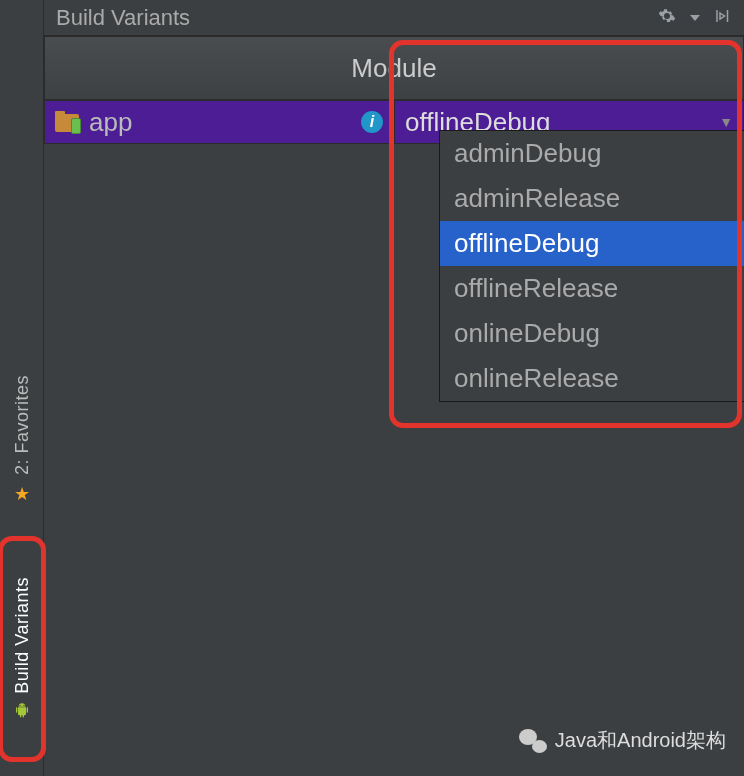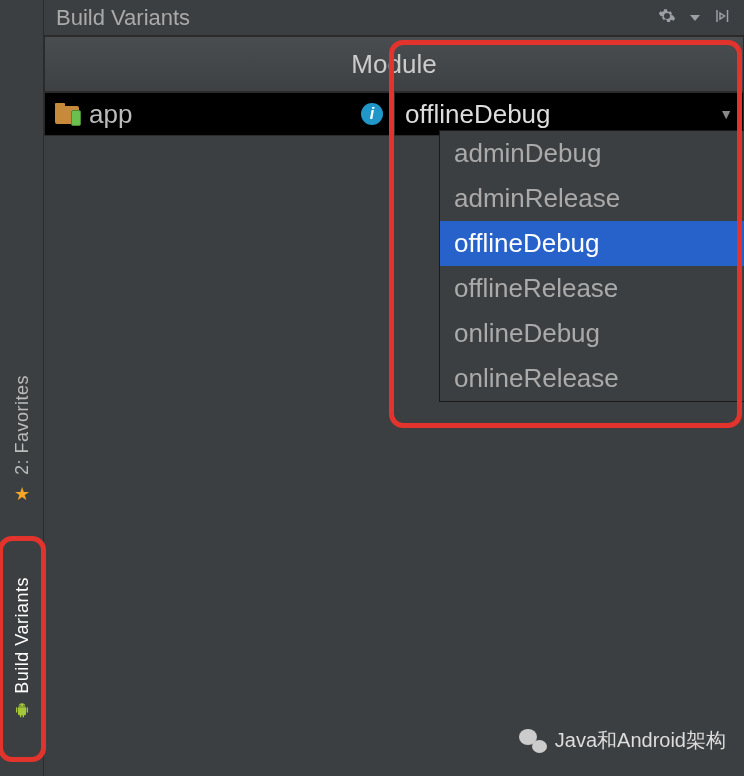--- a/index.html
+++ b/index.html
@@ -73,21 +73,21 @@
       display: flex;
       align-items: center;
       padding: 0 12px;
       gap: 10px;
     }
     .panel-title { font-size: 22px; color: #aaa; flex: 1; }
     .header-icons { display: flex; align-items: center; gap: 14px; }
     .gear, .hide-icon { color: #9aa0a6; cursor: pointer; }
     .columns {
       display: flex;
-      height: 56px;
+      height: 64px;
     }
     .col-head {
       flex: 1;
       background: linear-gradient(#4a4d4f, #3e4143);
       border: 1px solid #2b2b2b;
       display: flex;
       align-items: center;
       justify-content: center;
       font-size: 26px;
       color: #ccc;
@@ -96,21 +96,21 @@
       display: flex;
       height: 44px;
     }
     .cell {
       flex: 1;
       border: 1px solid #2b2b2b;
       display: flex;
       align-items: center;
       padding: 0 10px;
       font-size: 26px;
-      background: #000000;
+      background: #4c1d95;
       position: relative;
     }
     .module-cell { gap: 10px; }
     .module-icon {
       width: 24px;
       height: 20px;
       position: relative;
     }
     .module-icon .folder {
       width: 24px; height: 18px;

